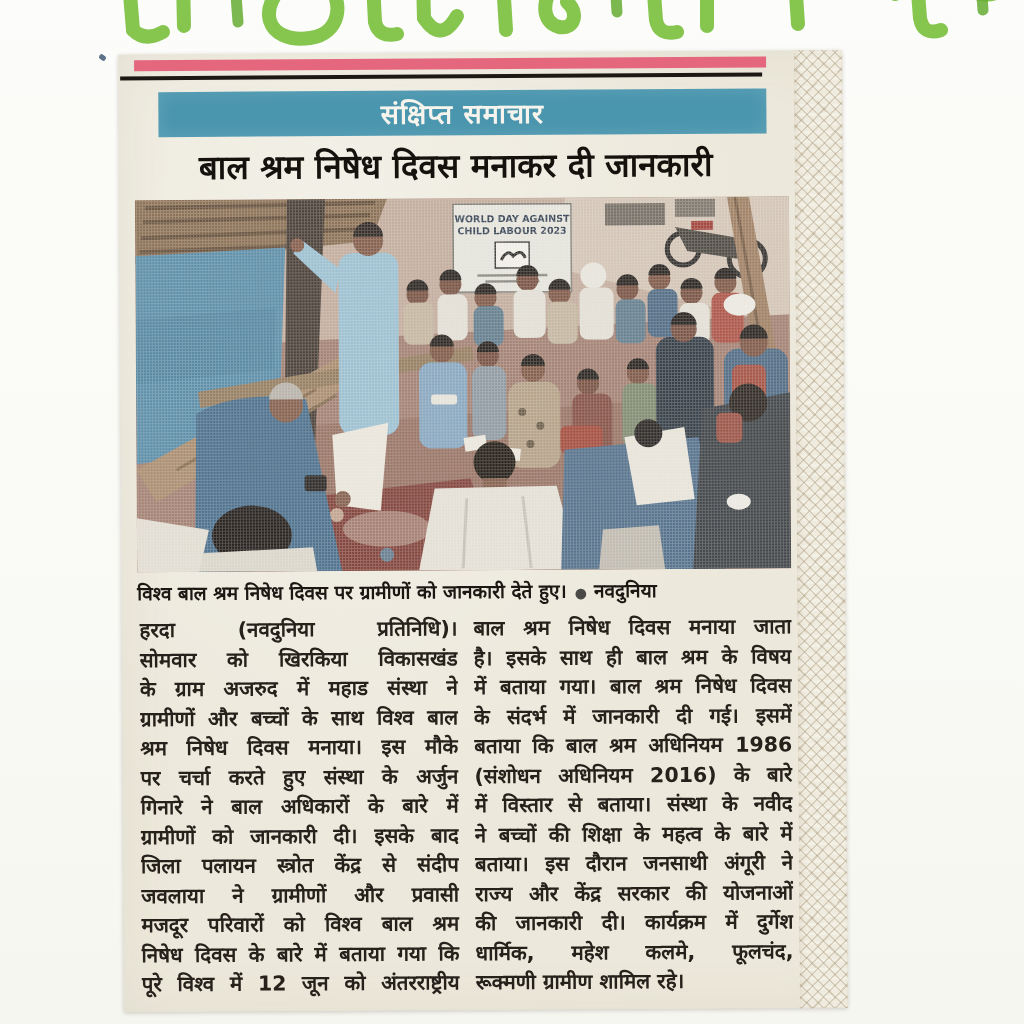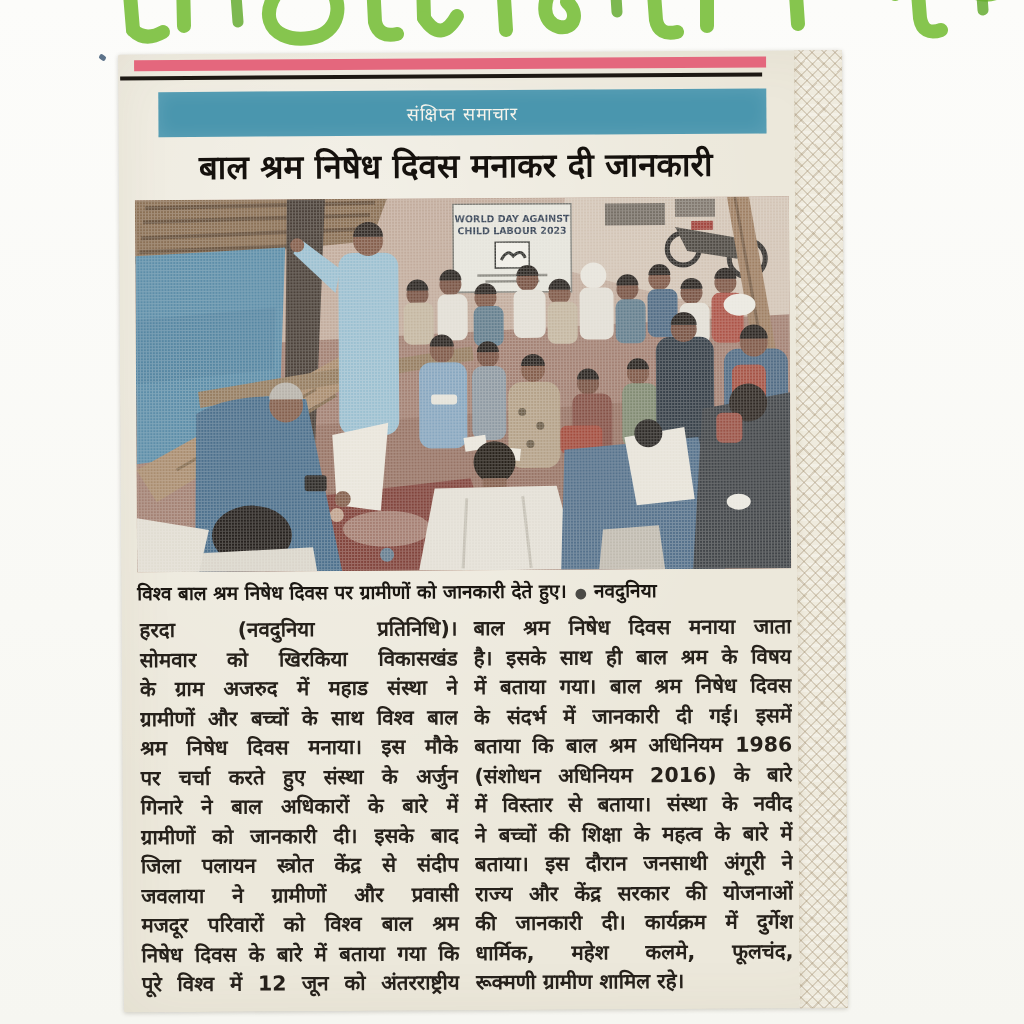--- a/index.html
+++ b/index.html
@@ -20,21 +20,21 @@
     transform:rotate(-0.35deg);transform-origin:top right;
     border-radius:2px;
   }
   .stripe-pink{position:absolute;top:6px;left:16px;right:76px;height:11px;background:#e4677d;}
   .stripe-black{position:absolute;top:22px;left:2px;right:80px;height:4px;background:#1d1813;}
   .section-bar{
     position:absolute;top:38px;left:40px;width:608px;height:45px;background:#4a96ae;
     display:flex;align-items:center;justify-content:center;
     box-shadow:inset 0 0 18px rgba(255,255,255,.12);
   }
-  .section-bar .bar-label{color:#f6f4ec;font-size:18px;font-weight:400;letter-spacing:1px;}
+  .section-bar .bar-label{color:#f6f4ec;font-size:27px;font-weight:700;letter-spacing:1px;}
 
   .headline{
     position:absolute;top:94px;left:20px;width:634px;text-align:center;
     font-size:33px;font-weight:800;color:#15110d;line-height:1.2;
   }
 
   .photo{
     position:absolute;top:146px;left:16px;width:654px;height:372px;
     background:#c4a28f;overflow:hidden;filter:saturate(.8) contrast(.92) brightness(1.02);
   }

